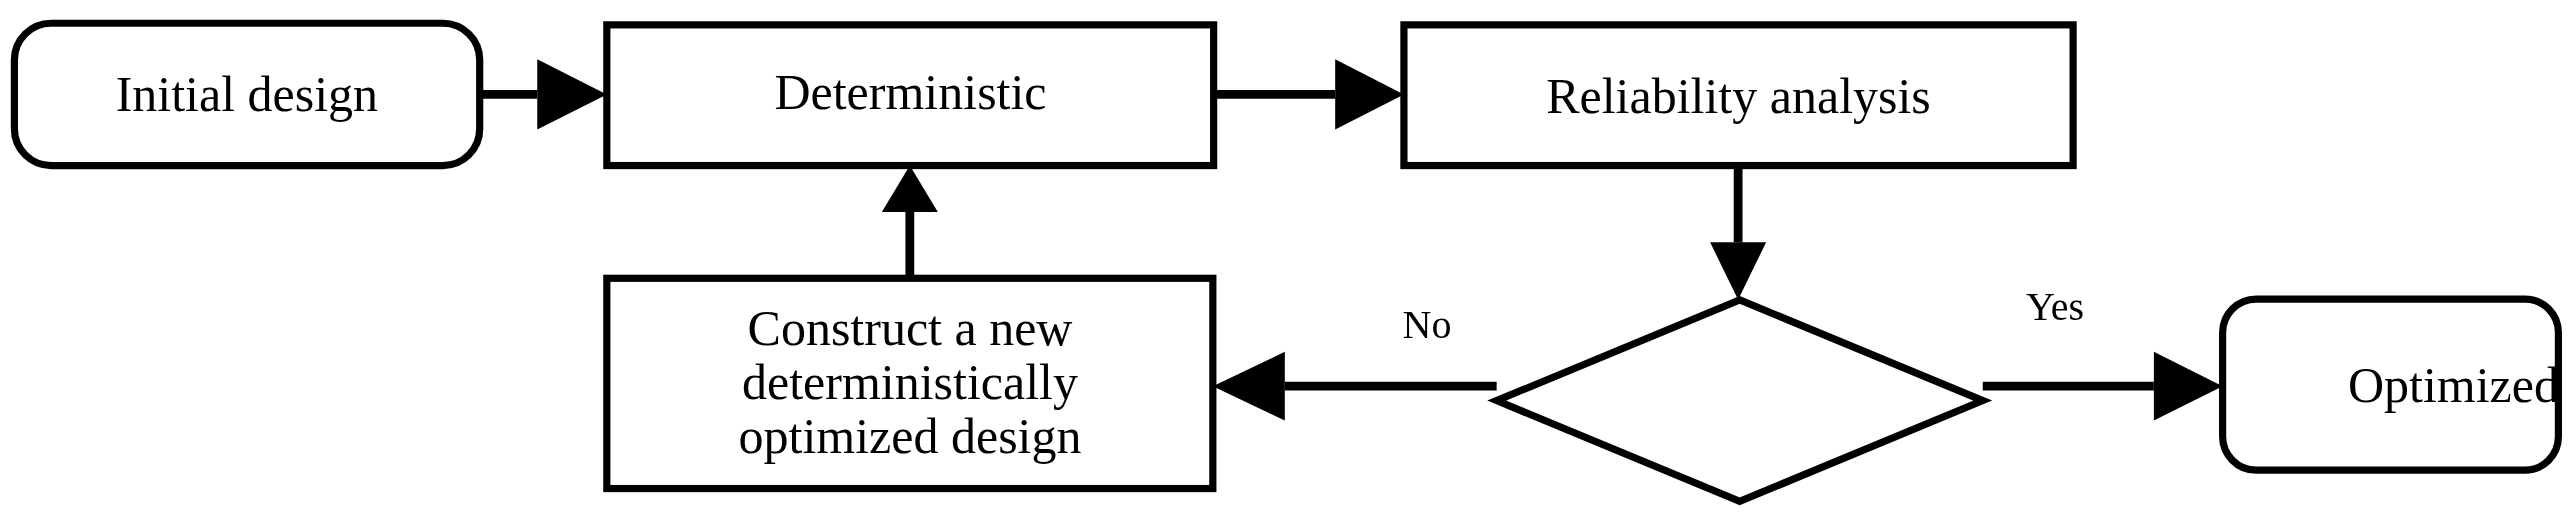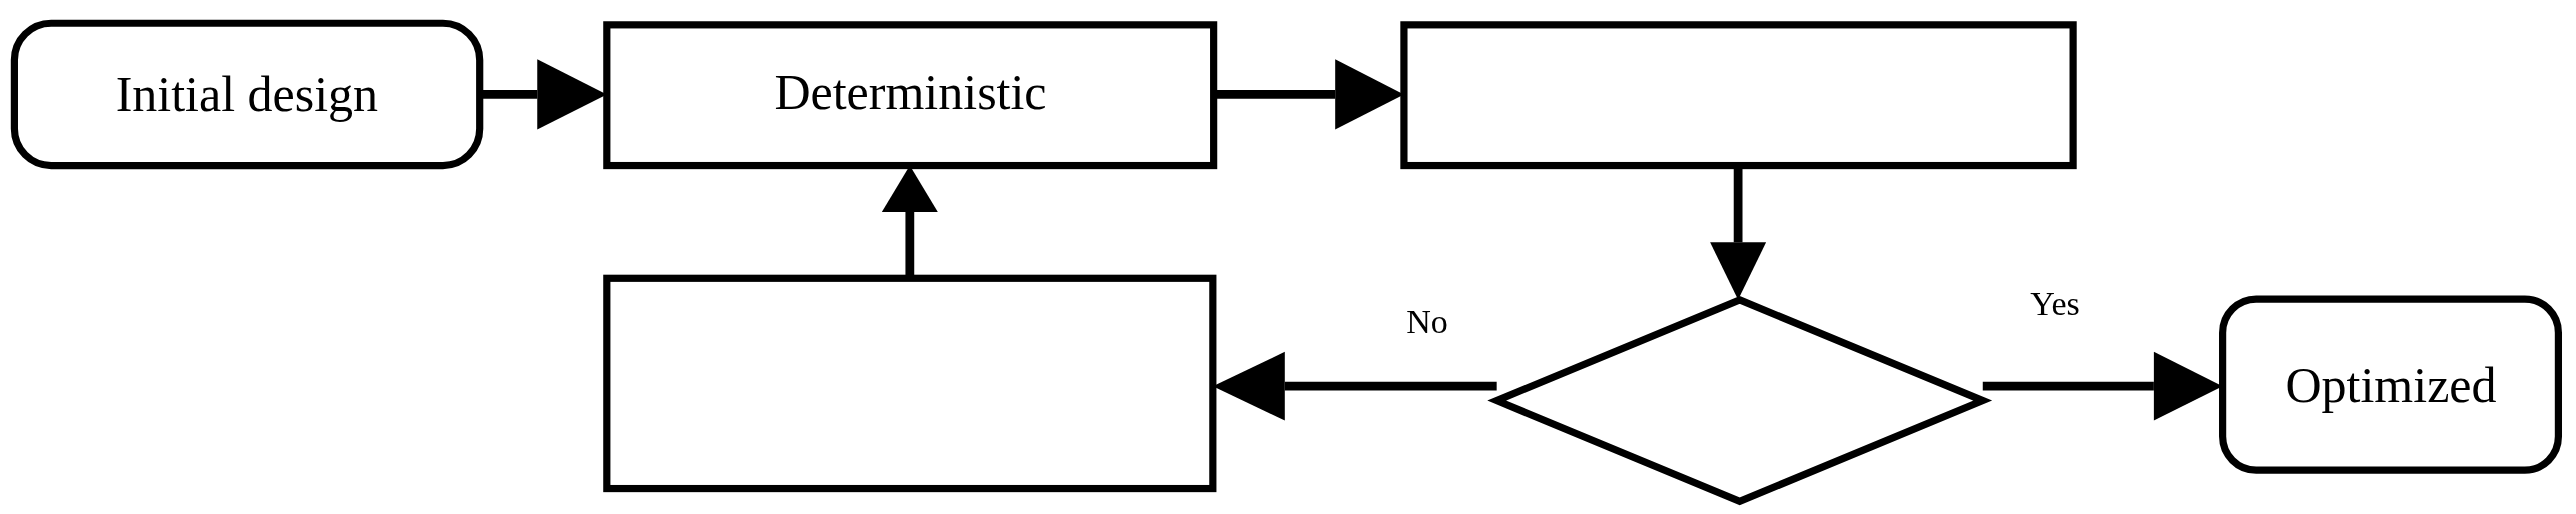--- a/index.html
+++ b/index.html
@@ -34,21 +34,21 @@
     font-family: "Liberation Serif", "DejaVu Serif", serif;
     font-size: 50px;
     line-height: 1.08;
     white-space: pre;
     pointer-events: none;
   }
   .edge-label {
     position: absolute;
     color: #000000;
     font-family: "Liberation Serif", "DejaVu Serif", serif;
-    font-size: 34px;
+    font-size: 40px;
     line-height: 1;
     white-space: pre;
     text-align: center;
   }
   .lbl-line { display: block; }
 </style>
 </head>
 <body>
 
 <div id="stage">
@@ -100,24 +100,32 @@
   </svg>
 
   <div class="node-label" style="left:14.4px; top:23px; width:465px; height:142px;">
     <span class="lbl-line">Initial design</span>
   </div>
 
   <div class="node-label" style="left:607px; top:21px; width:607px; height:141px;">
     <span class="lbl-line">Deterministic</span>
   </div>
 
+  <div class="node-label" style="left:1404px; top:25px; width:669px; height:141px;">
+    <span class="lbl-line">Reliability analysis</span>
+  </div>
+
+  <div class="node-label" style="left:607px; top:277px; width:606px; height:210px;">
+    <span class="lbl-line">Construct a new</span>
+    <span class="lbl-line">deterministically</span>
+    <span class="lbl-line">optimized design</span>
+  </div>
 
 
-
-  <div class="node-label" style="left:2223px; top:299px; width:336px; height:171px;">
+  <div class="node-label" style="left:2223px; top:299px; width:336px; height:171px;align-items:flex-end;">
     <span class="lbl-line">Optimized</span>
   </div>
 
   <div class="edge-label" style="left:1351px; top:305px; width:152px;">No</div>
 
   <div class="edge-label" style="left:1975px; top:287px; width:160px;">Yes</div>
 
 </div>
 
 

